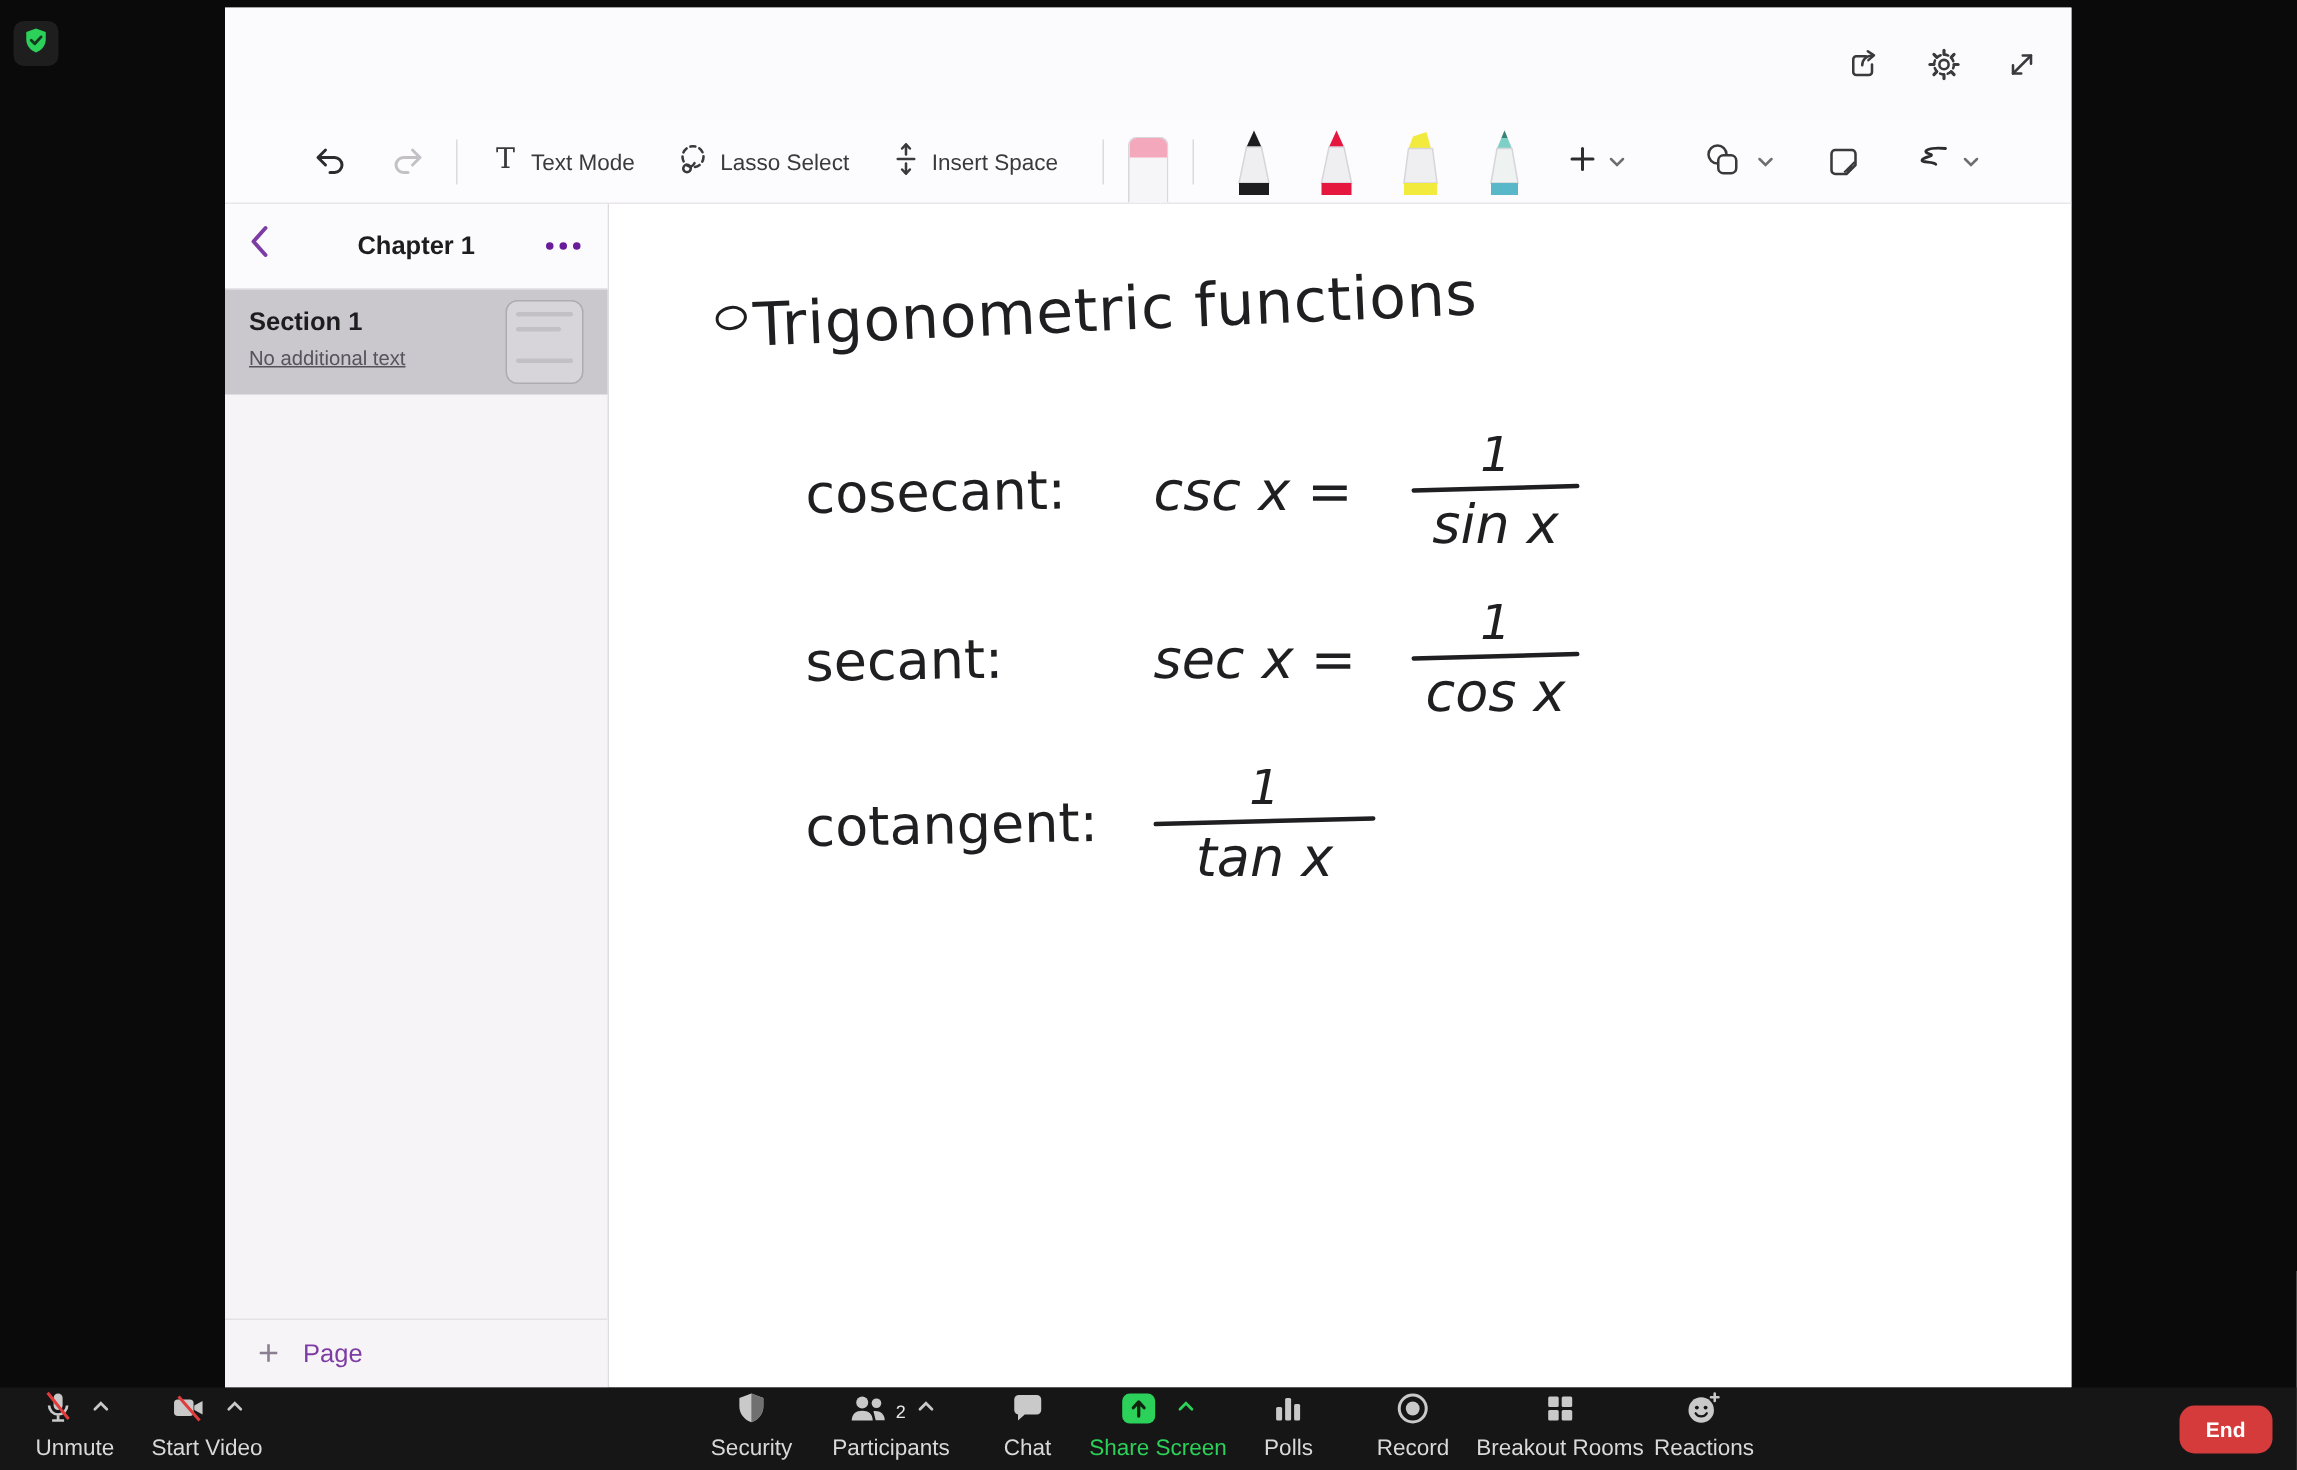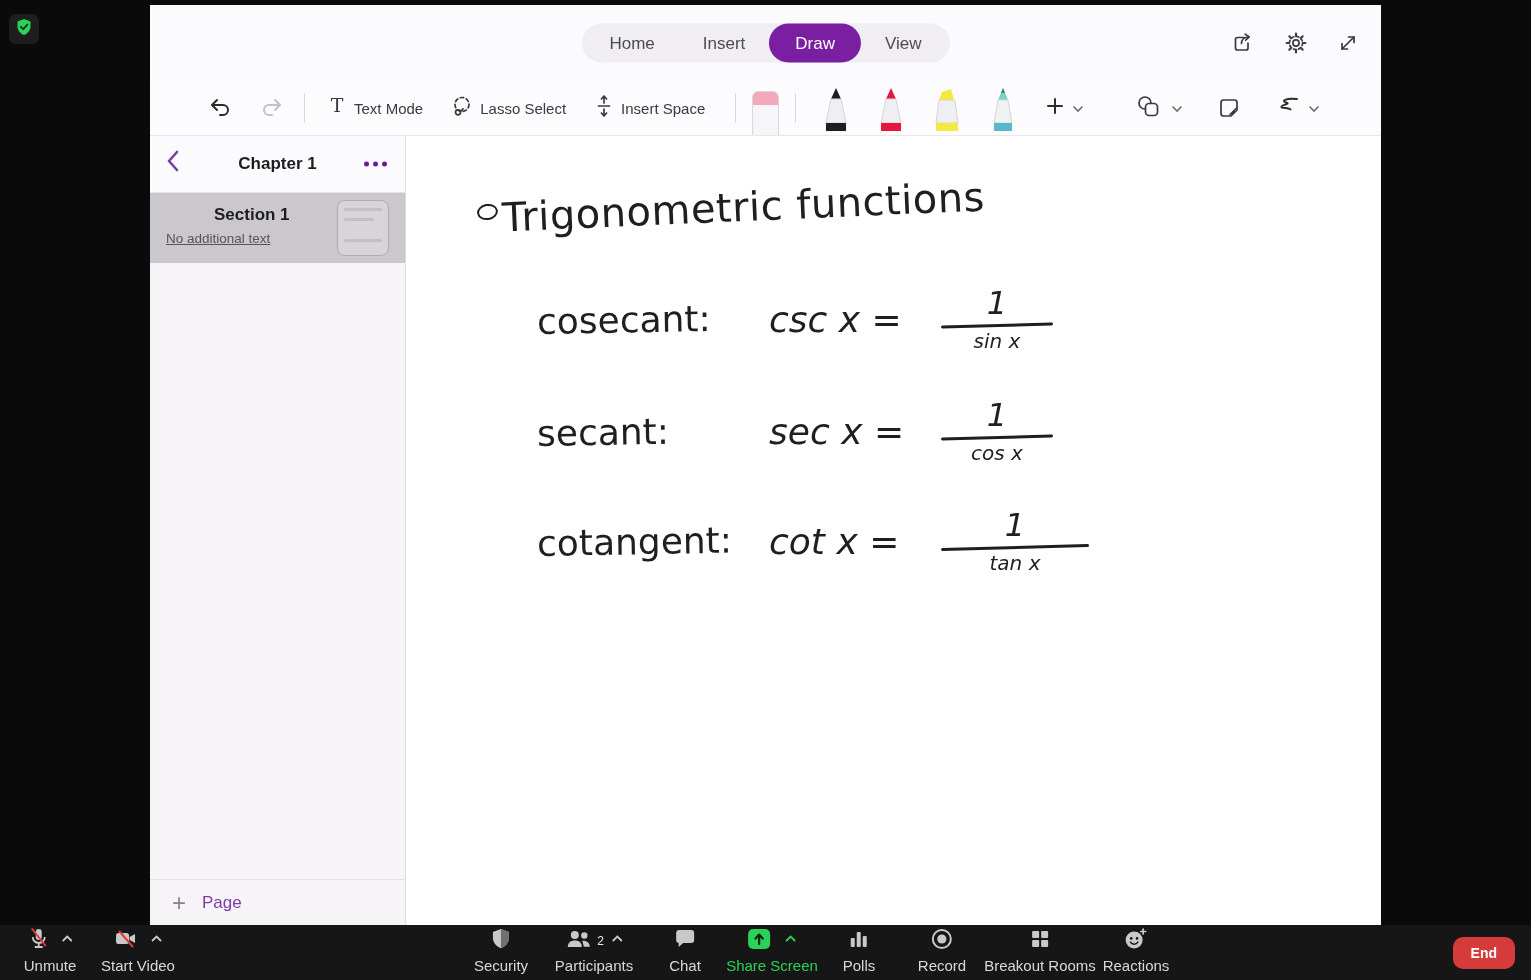--- a/index.html
+++ b/index.html
@@ -41,21 +41,21 @@
   
   .sidebar { position:absolute; left:0; top:131px; width:256px; bottom:0; background:#f6f4f7;
              border-right:1px solid #dddbe0; }
   .sb-head { height:57px; background:#fbfafc; border-bottom:1px solid #e6e4e8; position:relative;
              display:flex; align-items:center; justify-content:center; }
   .sb-title { font-size:17px; font-weight:600; color:#1d1d1f; }
   .sb-back { position:absolute; left:16px; top:14px; }
   .sb-more { position:absolute; right:18px; top:50%; transform:translateY(-50%); display:flex; gap:4px; }
   .sb-more i { width:5px; height:5px; border-radius:50%; background:#6a1b9a; display:block; }
   .sb-item { height:70px; background:#cac7cd; position:relative; padding:12px 16px; }
-  .sb-item-title { font-size:17px; font-weight:600; color:#1d1d1f;margin-left:48px; }
+  .sb-item-title { font-size:17px; font-weight:600; color:#1d1d1f; }
   .sb-item-sub { font-size:13.5px; color:#55545a; margin-top:6px;text-decoration:underline; }
   .sb-thumb { position:absolute; right:16px; top:7px; width:52px; height:56px; background:#d8d5da;
               border:1px solid #aeabb2; border-radius:8px; }
   .sb-thumb i { display:block; height:3px; background:#c2bfc5; margin:7px 6px 0 6px; border-radius:2px; }
   .sb-foot { position:absolute; left:0; bottom:0; width:100%; height:46px; border-top:1px solid #e3e1e5;
              display:flex; align-items:center; padding-left:22px; gap:16px; background:#f6f4f7; }
   .sb-foot .plus { font-size:24px; color:#8a7f92; line-height:1; font-weight:400; }
   .sb-foot .lbl { font-size:17px; color:#7d3ca3; }
 
   
@@ -65,21 +65,21 @@
               transform:rotate(-2.5deg); }
   .hw-bullet { position:absolute; left:70px; top:68px; width:21px; height:16px; border:2.5px solid #1f1f21;
                border-radius:50%; transform:rotate(-10deg); }
   .hw-row { position:absolute; left:130px; display:flex; align-items:center; }
   .hw-row .lab { font-size:36px; width:232px; transform:rotate(-1deg); }
   .hw-row .lhs { font-size:36px; font-style:italic; width:172px; }
   .frac { display:inline-flex; flex-direction:column; align-items:center; min-width:112px; }
   .frac.wide { min-width:148px; }
   .frac .num { font-size:32px; font-style:italic; line-height:1.1; }
   .frac .bar { height:3px; background:#1f1f21; width:100%; border-radius:2px; transform:rotate(-1.5deg); margin:3px 0; }
-  .frac .den { font-size:20px; font-style:italic; line-height:1.15; }
+  .frac .den { font-size:36px; font-style:italic; line-height:1.15; }
   .row1 { top:150px; } .row2 { top:262px; } .row3 { top:372px; }
 
   
   .zoombar { position:absolute; left:0; bottom:0; width:1531px; height:55px; background:#161616; }
   .zt-item { position:absolute; top:4px; display:flex; flex-direction:column; align-items:center; gap:4px;
              transform:translateX(-50%); }
   .zt-label { font-size:15px; color:#d9d9d9; white-space:nowrap; }
   .zt-icon-row { height:24px; display:flex; align-items:center; }
   .zt-count { color:#e8e8e8; font-size:12px; margin-left:4px; }
   .caret { margin-left:12px; margin-top:-8px; }
@@ -97,26 +97,20 @@
       <path d="M9 1 L15.5 3.4 V8.2 C15.5 12.6 12.6 15.7 9 17 C5.4 15.7 2.5 12.6 2.5 8.2 V3.4 Z" fill="#2bd158"></path>
       <path d="M5.8 8.8 L8.2 11.2 L12.4 6.6" fill="none" stroke="#15361f" stroke-width="1.9" stroke-linecap="round" stroke-linejoin="round"></path>
     </svg>
   </span>
 </div>
 
 <div class="share">
 
   <div class="topbar">
 
-    <div class="tabs">
-      <div class="tab">Home</div>
-      <div class="tab">Insert</div>
-      <div class="tab active">Draw</div>
-      <div class="tab">View</div>
-    </div>
 
     <div class="top-actions">
       <span class="icon-btn">
         <svg width="24" height="24" viewBox="0 0 24 24" fill="none" stroke="#3a3a3e" stroke-width="1.7" stroke-linecap="round" stroke-linejoin="round">
           <path d="M13 6.5 H6.5 A2 2 0 0 0 4.5 8.5 V17 A2 2 0 0 0 6.5 19 H15 A2 2 0 0 0 17 17 V12"></path>
           <path d="M10.5 12.5 C10.5 8.8 13.2 6.2 17 6"></path>
           <path d="M14.2 3.2 L18.3 5.9 L14.6 9.1"></path>
         </svg>
       </span>
       <span class="icon-btn">
@@ -327,21 +321,20 @@
       <span class="lhs">sec x =</span>
       <span class="frac">
         <span class="num">1</span>
         <span class="bar"></span>
         <span class="den">cos x</span>
       </span>
     </div>
 
     <div class="hw hw-row row3">
       <span class="lab">cotangent:</span>
-      <span class="lhs">cot x =</span>
       <span class="frac wide">
         <span class="num">1</span>
         <span class="bar"></span>
         <span class="den">tan x</span>
       </span>
     </div>
   </div>
 </div>
 
 <div class="zoombar">

